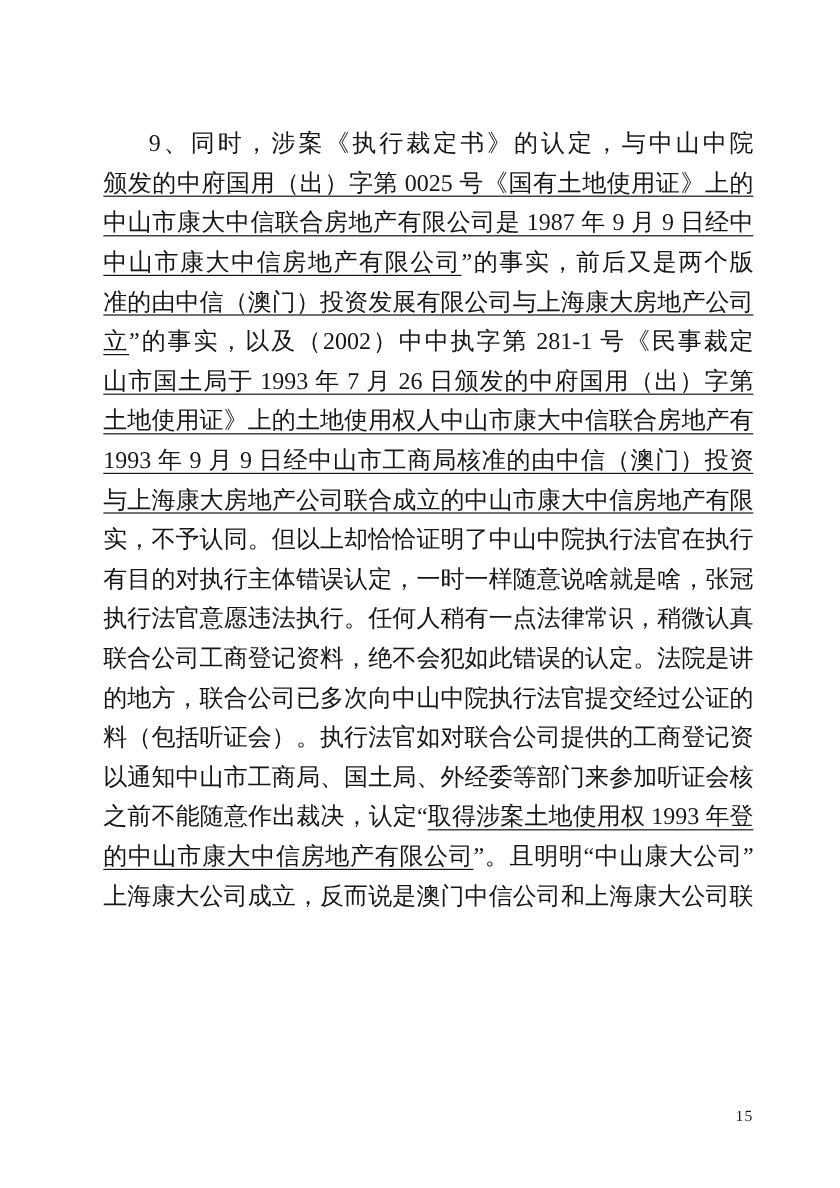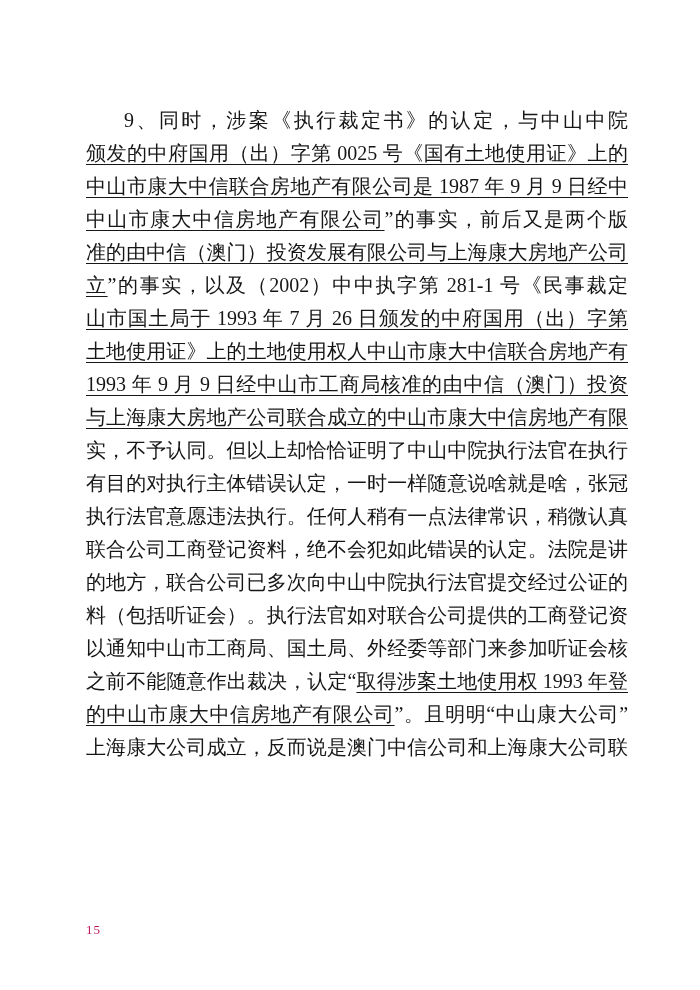--- a/index.html
+++ b/index.html
@@ -34,24 +34,24 @@
   .seg.u{
     text-decoration:underline;
     text-underline-offset:4px;
     text-decoration-thickness:1px;
     text-decoration-color:#161616;
   }
   .page-number{
     position:absolute;
     left:86px;top:922px;
     width:542px;
-    text-align:left;
+    text-align:right;
     font-size:13px;
     letter-spacing:1px;
-    color:#be185d;
+    color:#0f172a;
   }
 </style>
 </head>
 <body>
 
 <div class="page">
   <div class="text-block">
       <div class="line indent"><span class="seg">9、同时，涉案《执行裁定书》的认定，与中山中院（2002）中中执字</span></div>
       <div class="line"><span class="seg u">颁发的中府国用（出）字第 0025 号《国有土地使用证》上的土地使用权人</span></div>
       <div class="line"><span class="seg u">中山市康大中信联合房地产有限公司是 1987 年 9 月 9 日经中山市工商局核</span></div>

